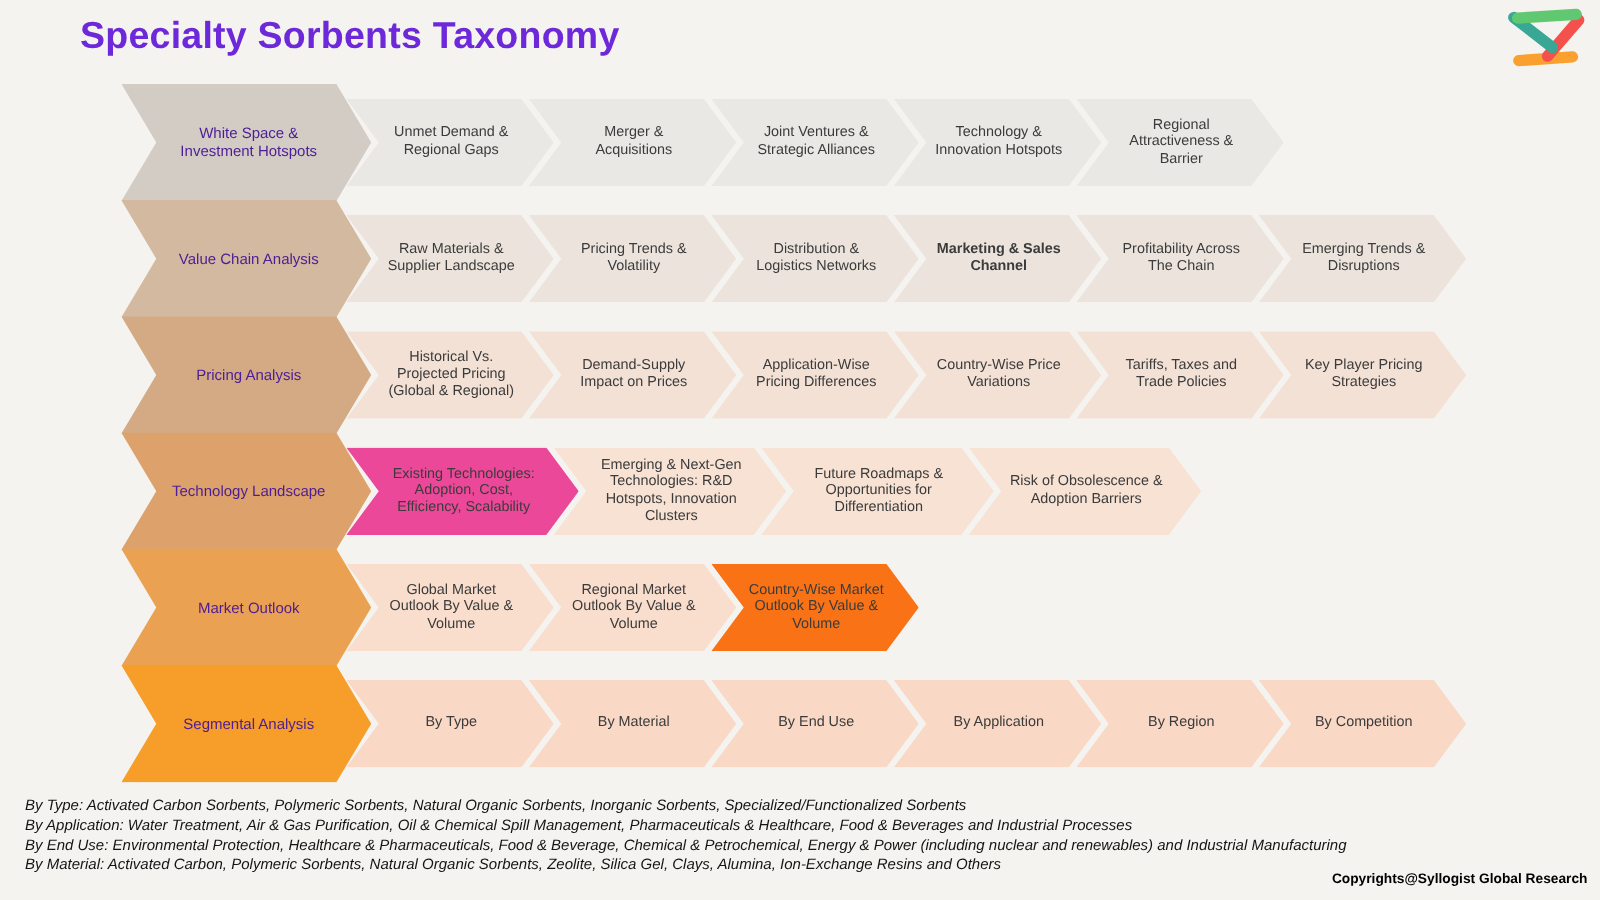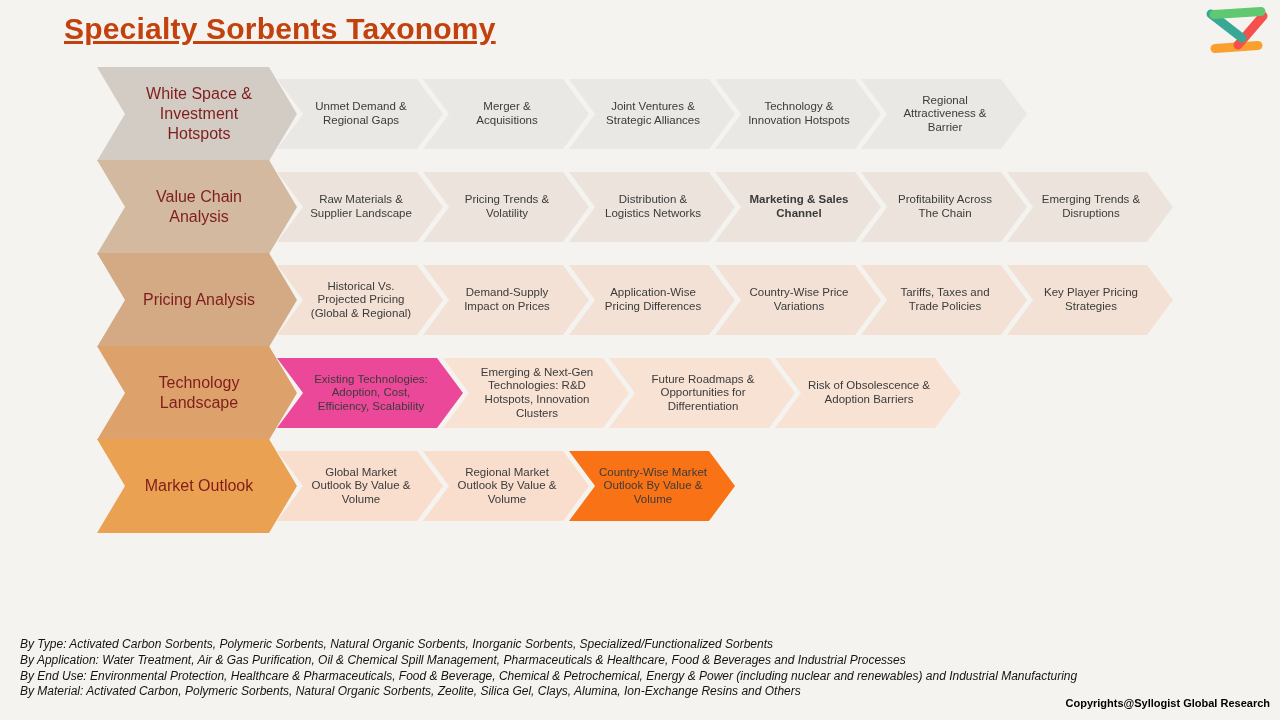--- a/index.html
+++ b/index.html
@@ -3,35 +3,35 @@
 <meta charset="utf-8">
 <style>
   html,body{margin:0;padding:0;}
   body{
     width:1280px;height:720px;position:relative;overflow:hidden;
     background:#f5f3f0;
     font-family:"Liberation Sans",sans-serif;
   }
   .page-title{
     position:absolute;left:64px;top:12px;
-    font-size:30px;font-weight:bold;color:#c2410c;letter-spacing:0.2px;text-decoration:underline;
+    font-size:30px;font-weight:bold;color:#6d28d9;letter-spacing:0.2px;
   }
   .logo{position:absolute;top:4px;right:2px;width:80px;height:52px;}
   
   .rows{position:absolute;left:97px;top:73px;display:flex;flex-direction:column;gap:11px;}
   .row{display:flex;align-items:center;height:82px;}
   .chev{
     box-sizing:border-box;display:flex;align-items:center;justify-content:center;
     text-align:center;flex:0 0 auto;
   }
   .lead{
     width:200px;height:94px;
     clip-path:polygon(0 0,calc(100% - 28px) 0,100% 50%,calc(100% - 28px) 100%,0 100%,28px 50%);
     padding:0 30px 0 34px;
-    color:#7f1d1d;font-size:16px;line-height:1.25;
+    color:#4c1d95;font-size:12px;line-height:1.25;
   }
   .item{
     width:166px;height:70px;margin-left:-20px;
     clip-path:polygon(0 0,calc(100% - 26px) 0,100% 50%,calc(100% - 26px) 100%,0 100%,26px 50%);
     padding:0 27px 0 29px;
     color:#3b3b3b;font-size:11.5px;line-height:1.18;
   }
   .row-wide .item{width:186px;}
   
   .footnotes{
@@ -94,20 +94,29 @@
     <div class="chev item" style="background-color: rgb(247, 226, 212);">Risk of Obsolescence &amp; Adoption Barriers</div>
   </div>
 
   <div class="row">
     <div class="chev lead" style="background-color: rgb(235, 161, 82);">Market Outlook</div>
     <div class="chev item" style="background-color: rgb(249, 221, 205);">Global Market Outlook By Value &amp; Volume</div>
     <div class="chev item" style="background-color: rgb(249, 221, 205);">Regional Market Outlook By Value &amp; Volume</div>
     <div class="chev item" style="background-color: #f97316;">Country-Wise Market Outlook By Value &amp; Volume</div>
   </div>
 
+  <div class="row">
+    <div class="chev lead" style="background-color: rgb(247, 157, 42);">Segmental Analysis</div>
+    <div class="chev item" style="background-color: rgb(249, 216, 197);">By Type</div>
+    <div class="chev item" style="background-color: rgb(249, 216, 197);">By Material</div>
+    <div class="chev item" style="background-color: rgb(249, 216, 197);">By End Use</div>
+    <div class="chev item" style="background-color: rgb(249, 216, 197);">By Application</div>
+    <div class="chev item" style="background-color: rgb(249, 216, 197);">By Region</div>
+    <div class="chev item" style="background-color: rgb(249, 216, 197);">By Competition</div>
+  </div>
 
 </div>
 
 <div class="footnotes">
   <div>By Type: Activated Carbon Sorbents, Polymeric Sorbents, Natural Organic Sorbents, Inorganic Sorbents, Specialized/Functionalized Sorbents</div>
   <div>By Application: Water Treatment, Air &amp; Gas Purification, Oil &amp; Chemical Spill Management, Pharmaceuticals &amp; Healthcare, Food &amp; Beverages and Industrial Processes</div>
   <div>By End Use: Environmental Protection, Healthcare &amp; Pharmaceuticals, Food &amp; Beverage, Chemical &amp; Petrochemical, Energy &amp; Power (including nuclear and renewables) and Industrial Manufacturing</div>
   <div>By Material: Activated Carbon, Polymeric Sorbents, Natural Organic Sorbents, Zeolite, Silica Gel, Clays, Alumina, Ion-Exchange Resins and Others</div>
 </div>
 

